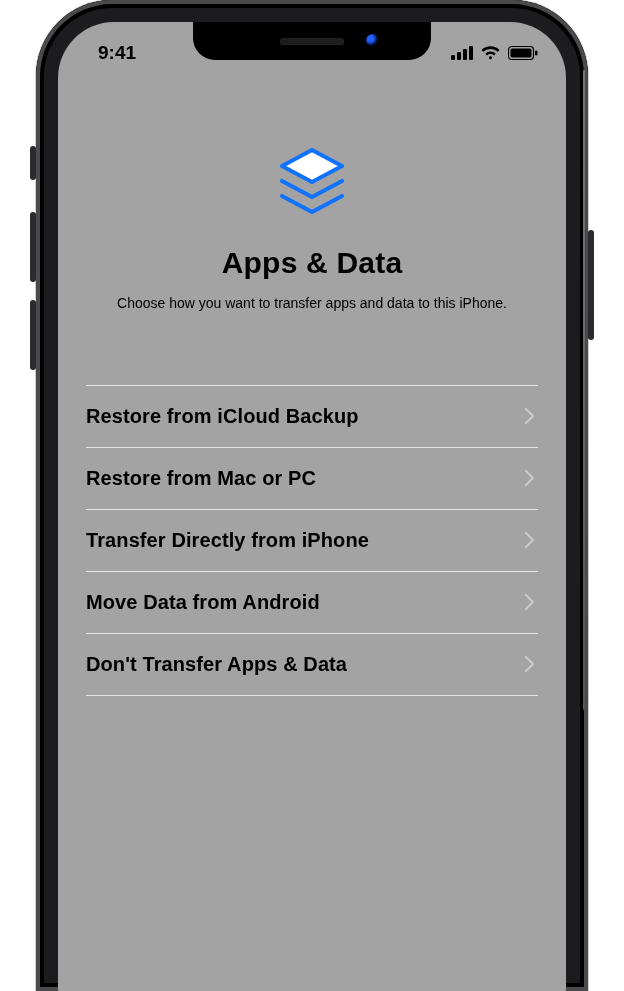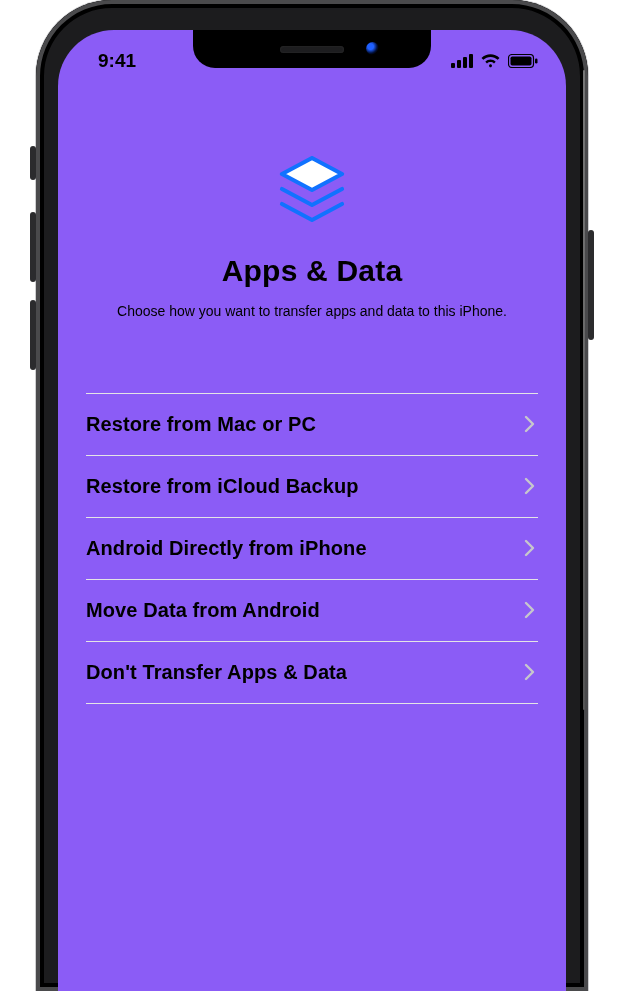--- a/index.html
+++ b/index.html
@@ -30,24 +30,23 @@
     right:3px; top:70px; width:2px; height:640px;
     background:linear-gradient(#777,#555);
     border-radius:2px;
   }
   .screen {
     position: absolute;
     left: 22px;
     right: 22px;
     top: 22px;
     bottom: 0;
-    background: #8b5cf6;
+    background: #a3a3a3;
     border-radius: 56px 56px 0 0;
     overflow: hidden;
-    margin-top: 8px;
   }
   
   .btn-side{position:absolute;background:#2b2b2d;border-radius:4px;}
   .btn-mute{left:-6px;top:146px;width:6px;height:34px;}
   .btn-volup{left:-6px;top:212px;width:6px;height:70px;}
   .btn-voldn{left:-6px;top:300px;width:6px;height:70px;}
   .btn-power{right:-6px;top:230px;width:6px;height:110px;}
   
   .notch{
     position:absolute;
@@ -164,35 +163,35 @@
           </g>
         </svg>
       </div>
 
       <h1 class="title">Apps &amp; Data</h1>
       <p class="subtitle">Choose how you want to transfer apps and data to this iPhone.</p>
 
       <div class="options">
 
         <div class="option-row">
+          <span class="option-label">Restore from iCloud Backup</span>
+          <svg class="chevron" width="12" height="18" viewBox="0 0 12 18">
+              <path d="M2 2 L9 9 L2 16" fill="none" stroke="#c7c7cc" stroke-width="2.4" stroke-linecap="round" stroke-linejoin="round"></path>
+            </svg>
+        </div>
+
+        <div class="option-row">
           <span class="option-label">Restore from Mac or PC</span>
           <svg class="chevron" width="12" height="18" viewBox="0 0 12 18">
               <path d="M2 2 L9 9 L2 16" fill="none" stroke="#c7c7cc" stroke-width="2.4" stroke-linecap="round" stroke-linejoin="round"></path>
             </svg>
         </div>
 
         <div class="option-row">
-          <span class="option-label">Restore from iCloud Backup</span>
-          <svg class="chevron" width="12" height="18" viewBox="0 0 12 18">
-              <path d="M2 2 L9 9 L2 16" fill="none" stroke="#c7c7cc" stroke-width="2.4" stroke-linecap="round" stroke-linejoin="round"></path>
-            </svg>
-        </div>
-
-        <div class="option-row">
-          <span class="option-label">Android Directly from iPhone</span>
+          <span class="option-label">Transfer Directly from iPhone</span>
           <svg class="chevron" width="12" height="18" viewBox="0 0 12 18">
               <path d="M2 2 L9 9 L2 16" fill="none" stroke="#c7c7cc" stroke-width="2.4" stroke-linecap="round" stroke-linejoin="round"></path>
             </svg>
         </div>
 
         <div class="option-row">
           <span class="option-label">Move Data from Android</span>
           <svg class="chevron" width="12" height="18" viewBox="0 0 12 18">
               <path d="M2 2 L9 9 L2 16" fill="none" stroke="#c7c7cc" stroke-width="2.4" stroke-linecap="round" stroke-linejoin="round"></path>
             </svg>

